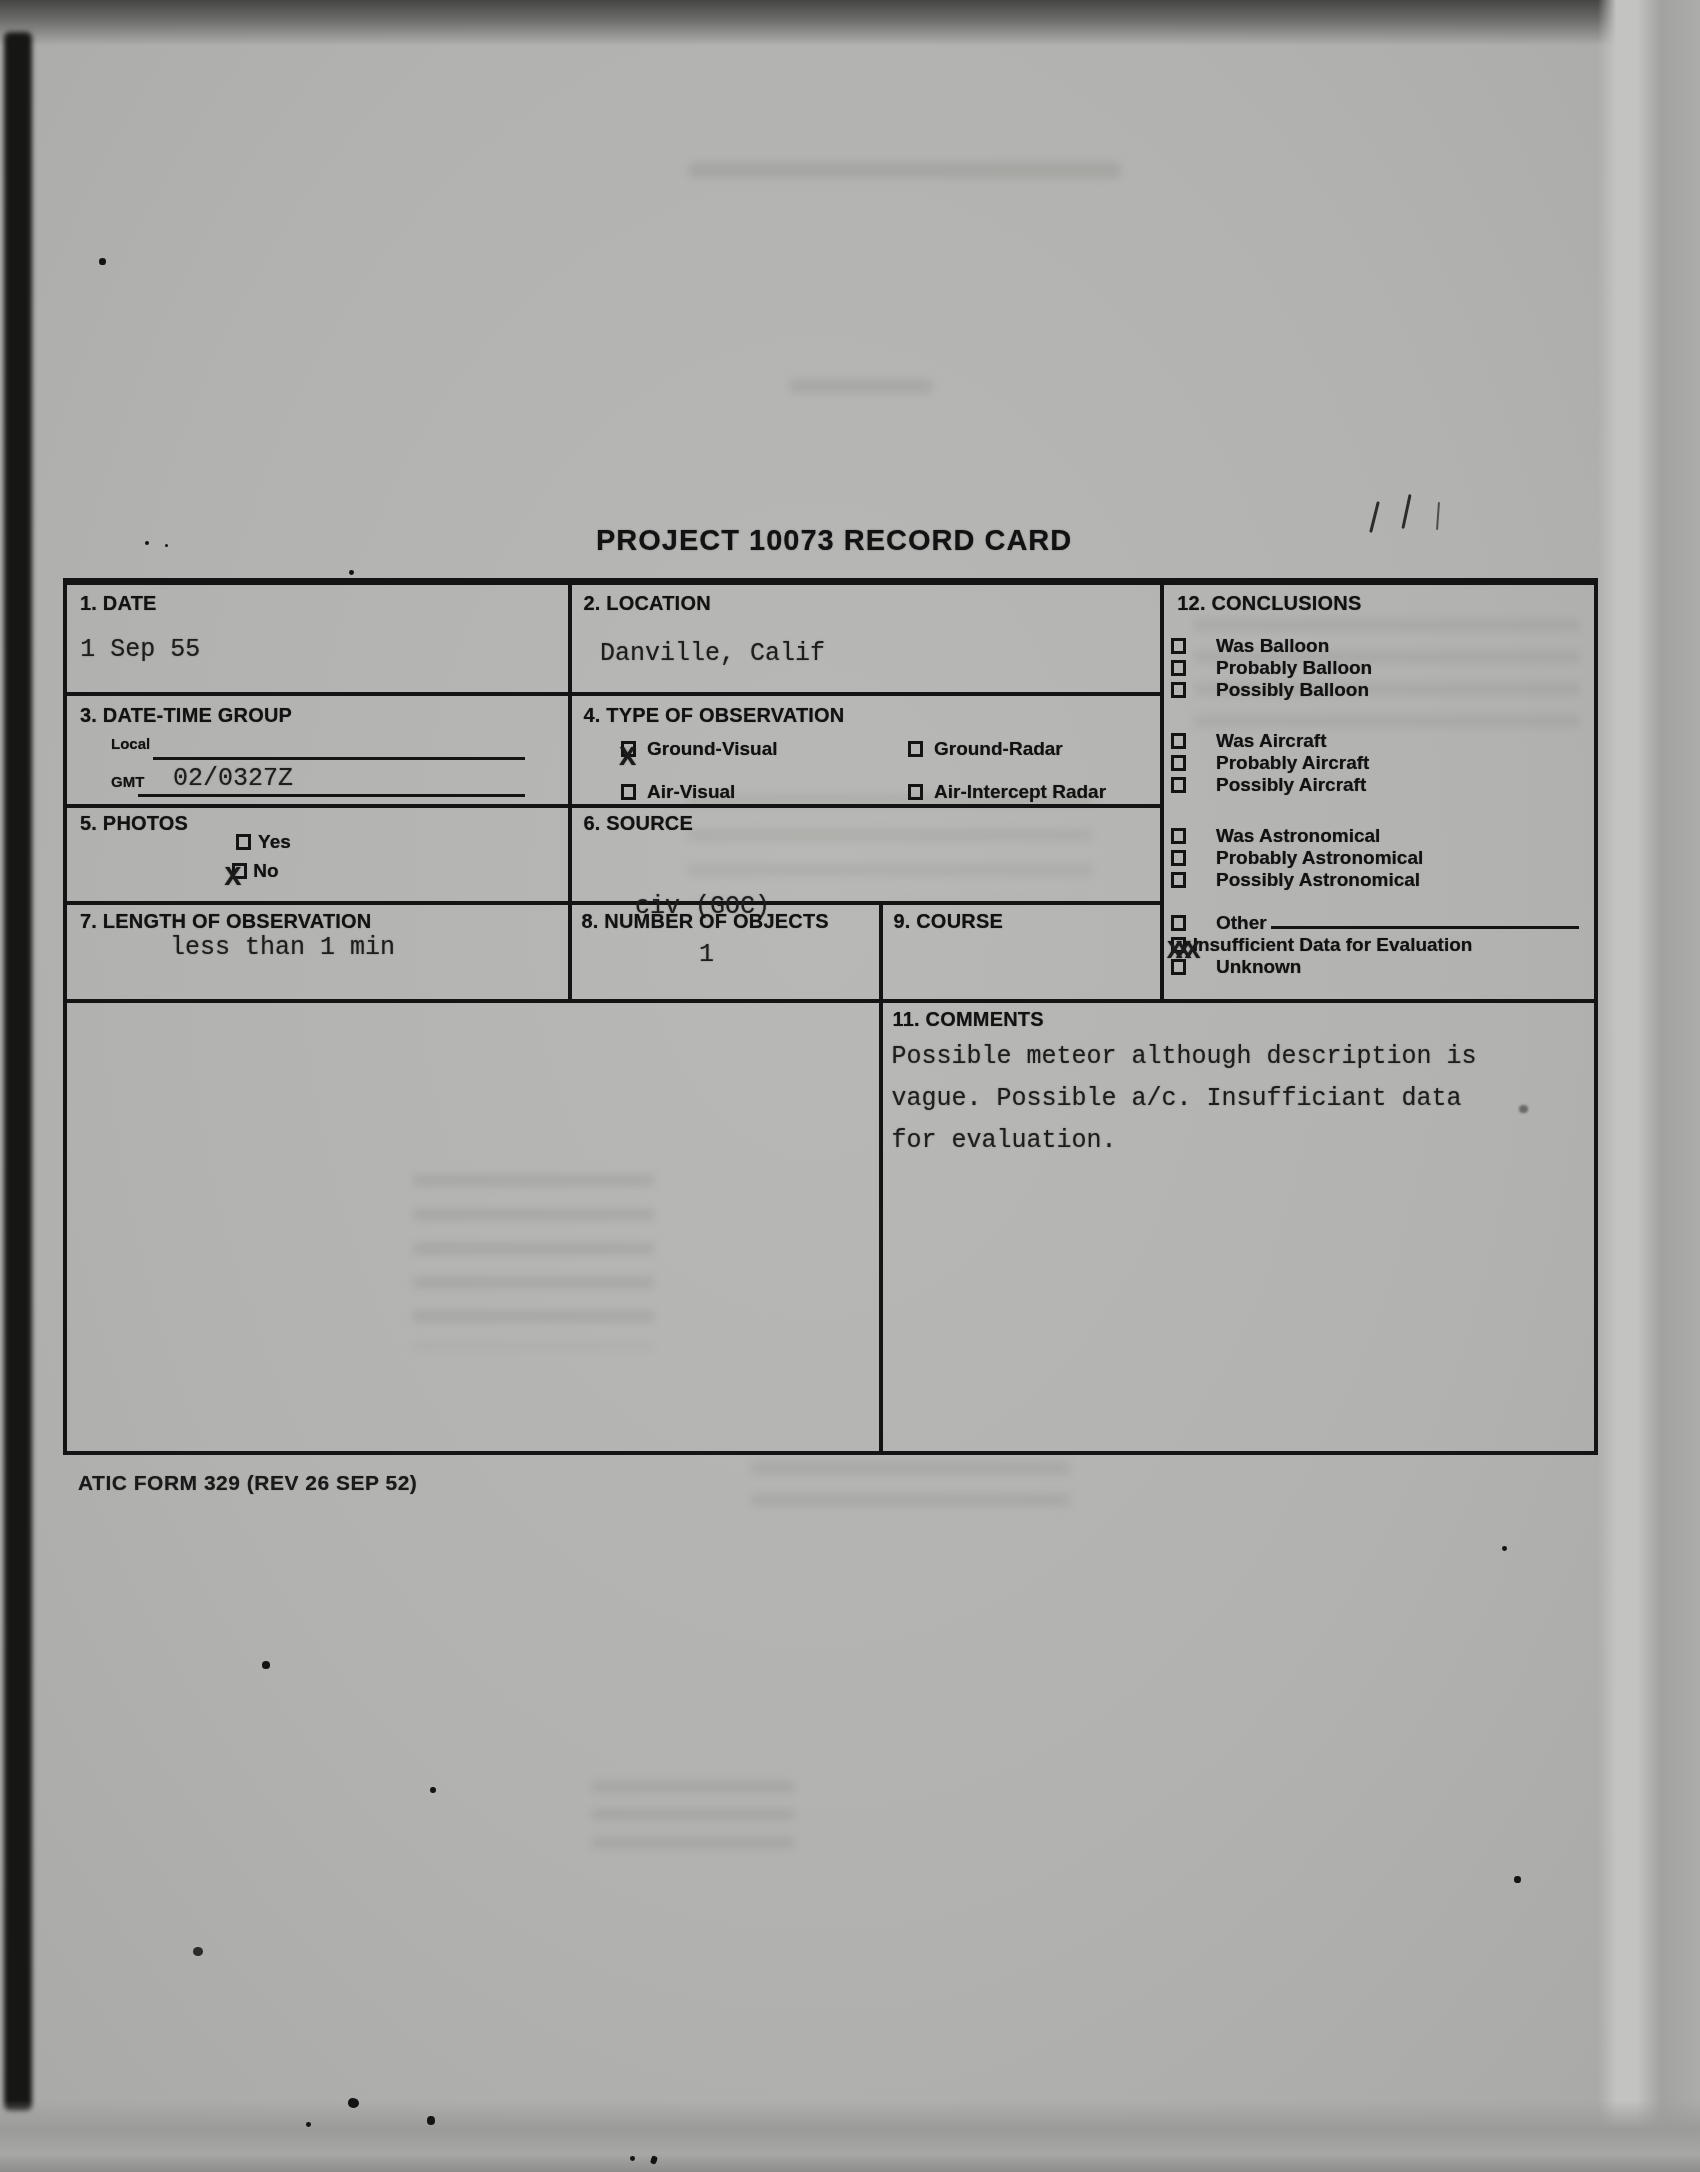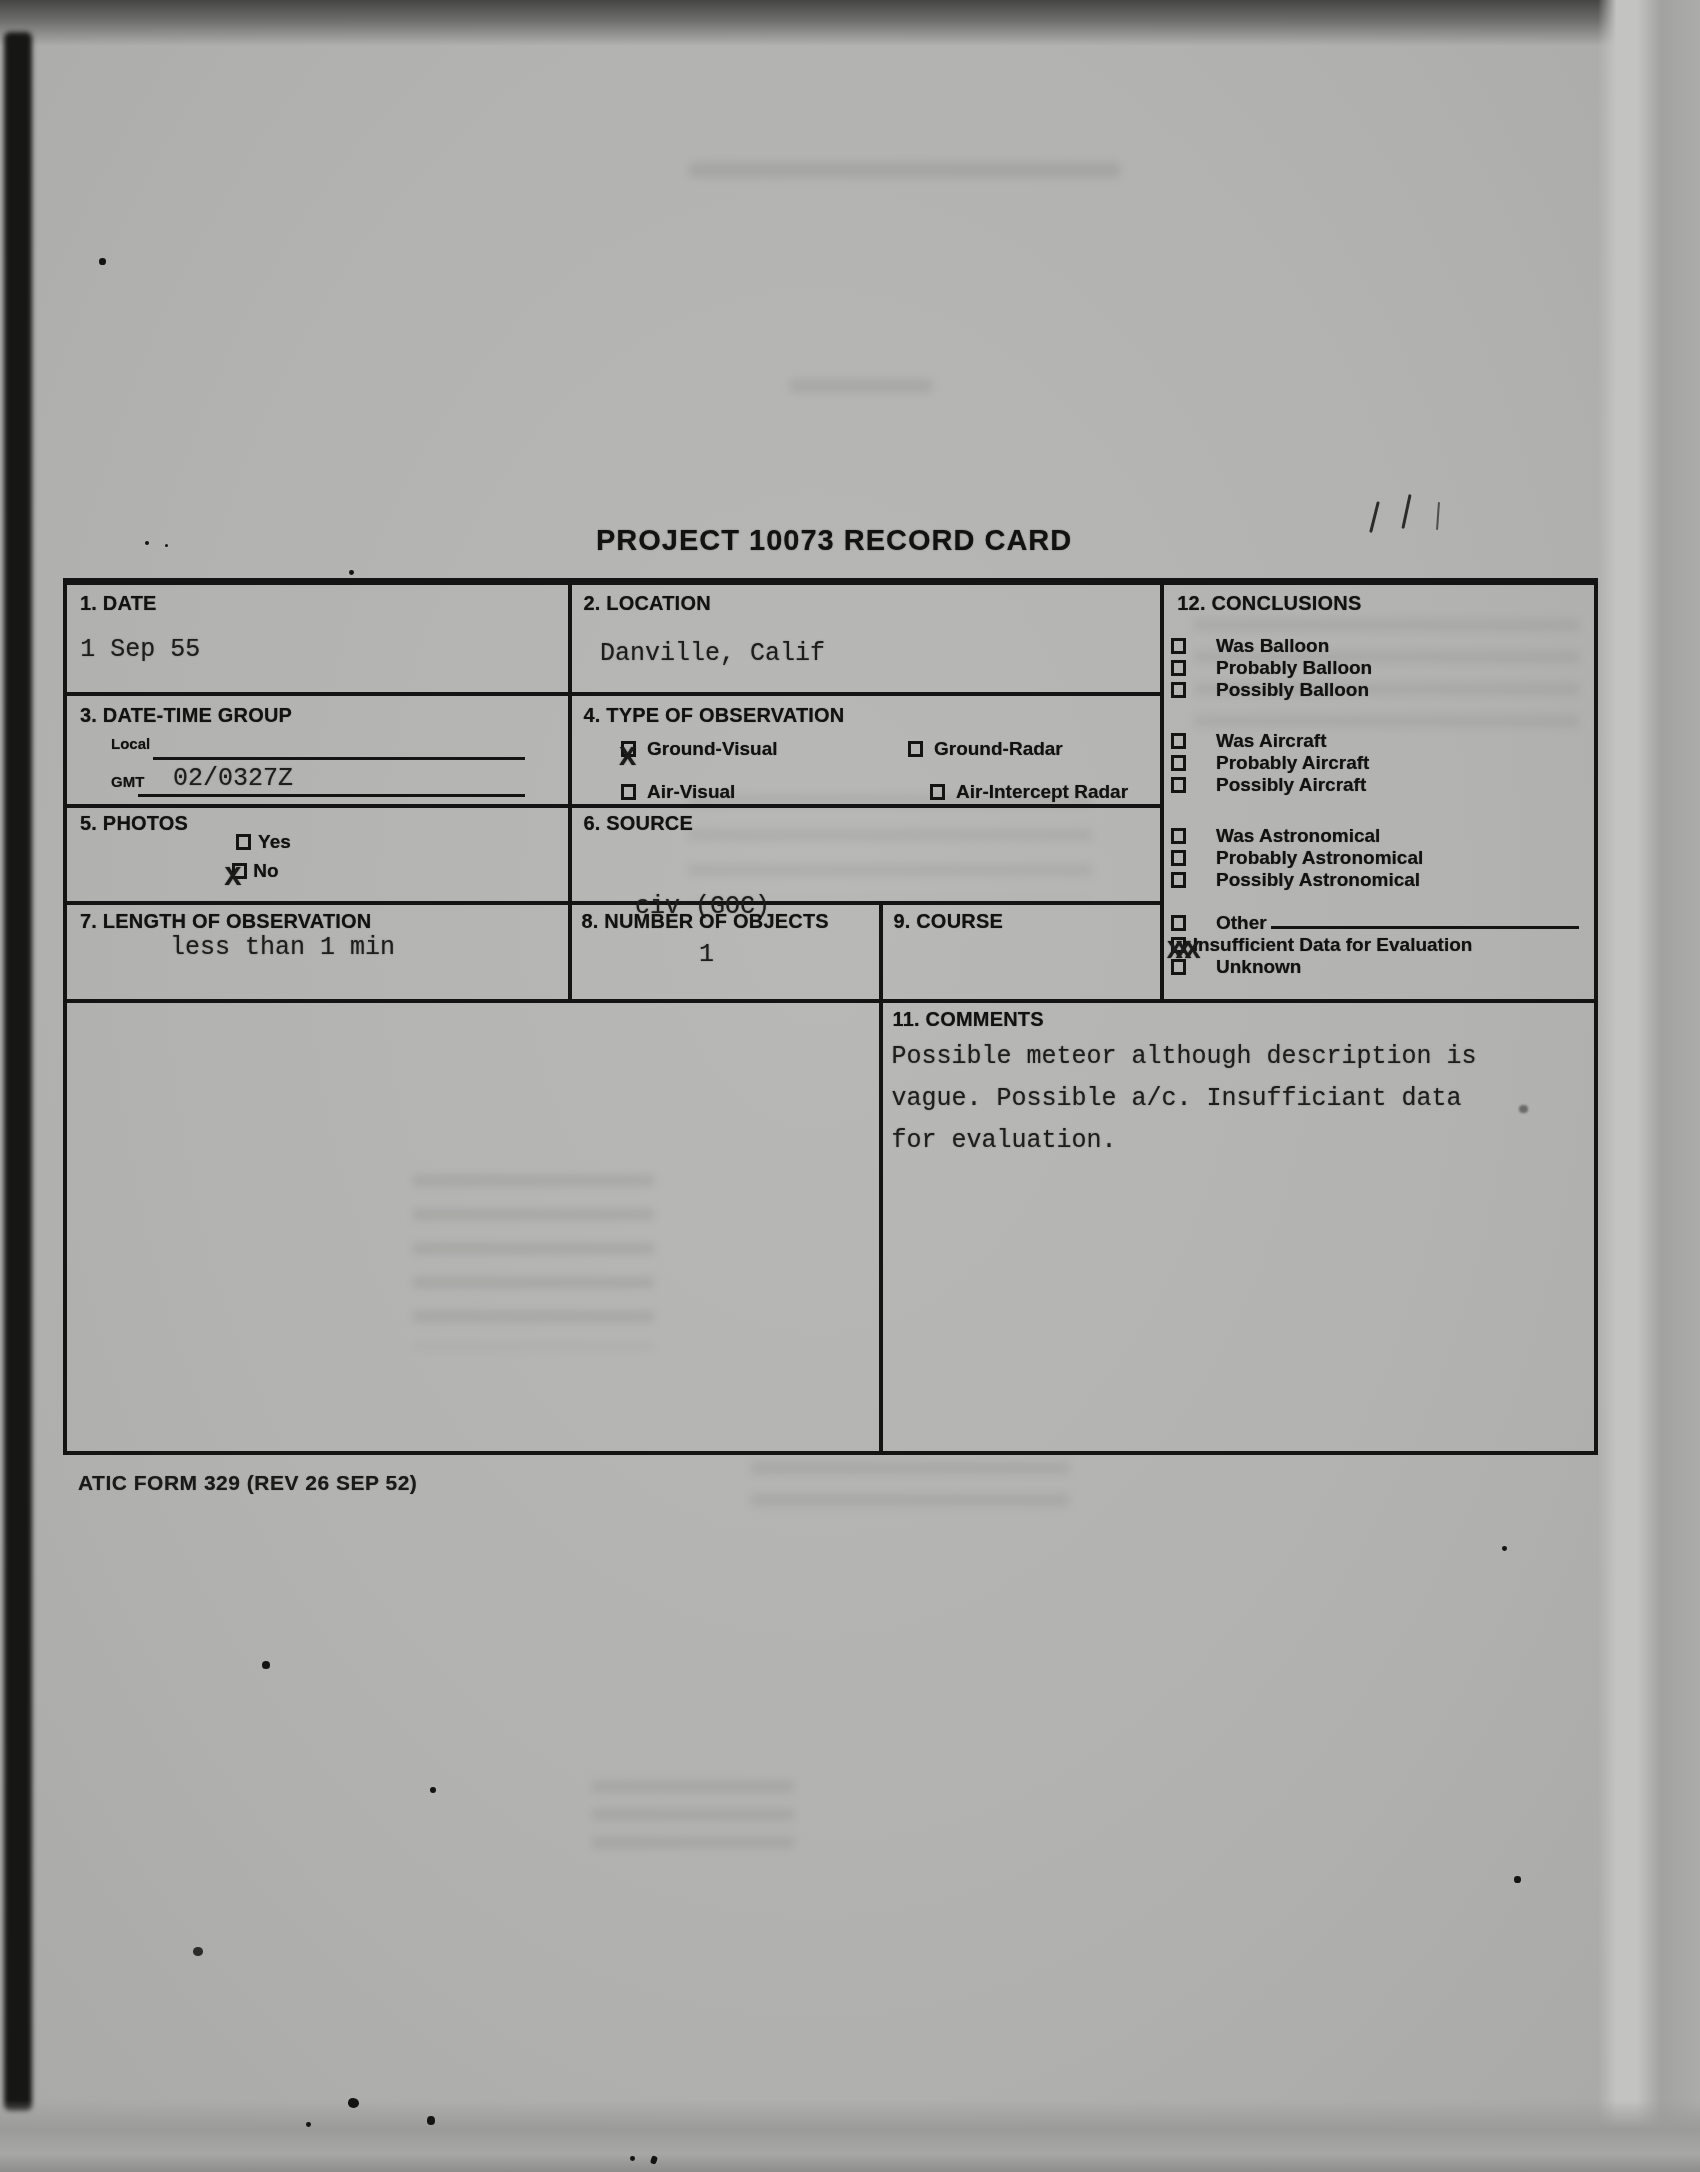--- a/index.html
+++ b/index.html
@@ -161,21 +161,21 @@
           <span class="xmark"></span>
         </span>
       <span class="clabel">Ground-Radar</span>
     </div>
     <div class="chk" style="left:53px;top:89px;">
       <span class="cbox">
           <span class="xmark"></span>
         </span>
       <span class="clabel">Air-Visual</span>
     </div>
-    <div class="chk" style="left:340px;top:89px;margin-left:22px;">
+    <div class="chk" style="left:340px;top:89px;">
       <span class="cbox">
           <span class="xmark"></span>
         </span>
       <span class="clabel">Air-Intercept Radar</span>
     </div>
   </div>
 
   <div class="cell" id="sec-photos">
     <div class="lbl" style="left:17px;top:7.7px;">5. PHOTOS</div>
     <div class="chk" style="left:173px;top:27px;">

